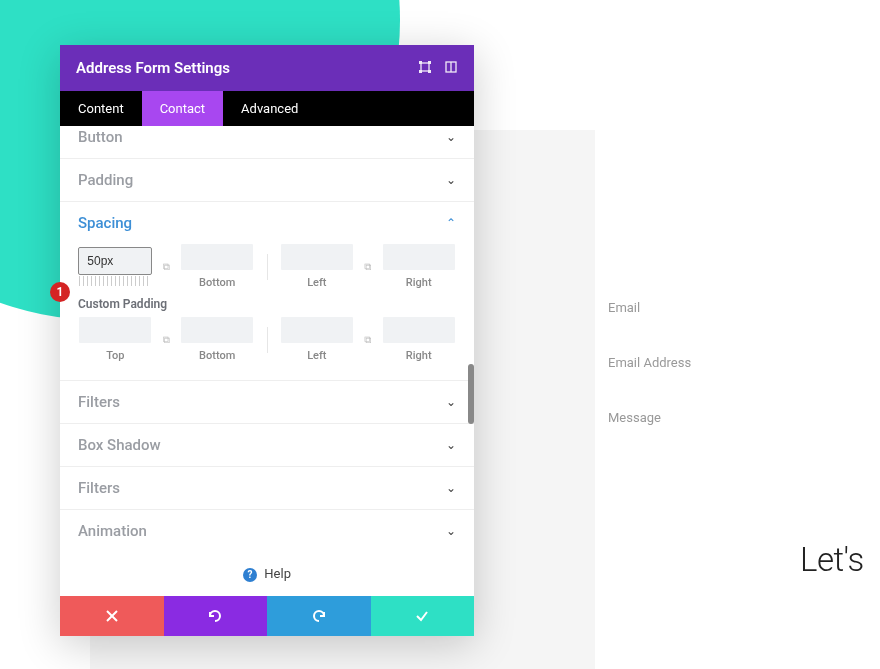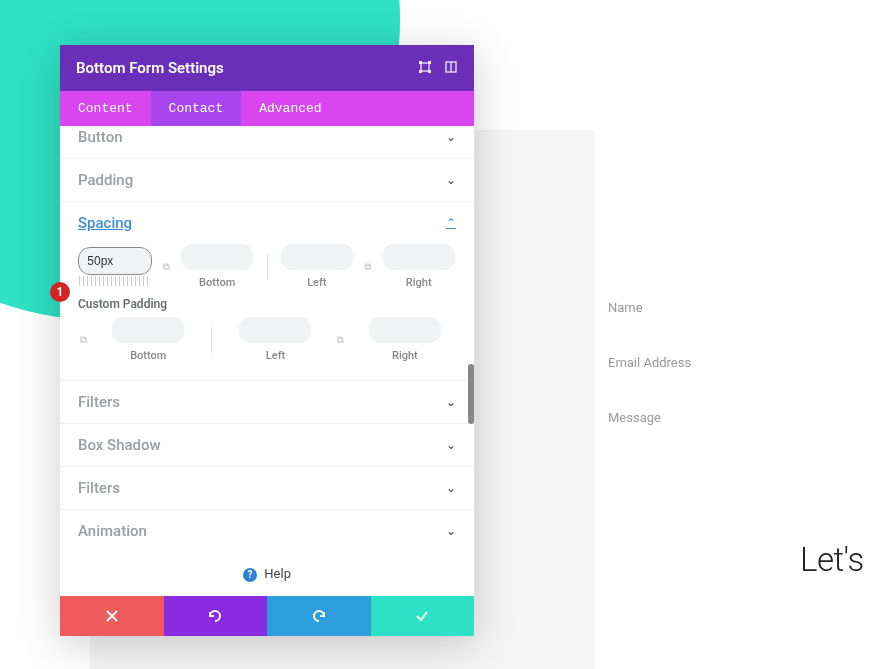--- a/index.html
+++ b/index.html
@@ -49,24 +49,23 @@
     .panel-header-icons {
       display: flex;
       gap: 12px;
     }
     .panel-header-icons span {
       font-size: 13px;
       opacity: 0.9;
       cursor: pointer;
     }
     .panel-tabs {
-      background: #d946ef;
+      background: #000000;
       display: flex;
       color: #fff;
-      font-family: Liberation Mono, monospace;
     }
     .panel-tab {
       padding: 10px 18px;
       font-size: 13px;
       cursor: pointer;
     }
     .panel-tab.active {
       background: #a847f0;
     }
     .panel-body {
@@ -86,21 +85,20 @@
       cursor: pointer;
       border-bottom: 1px solid #eee;
     }
     .section-header.partial {
       padding-top: 2px;
       padding-bottom: 12px;
     }
     .section-header.expanded {
       color: #3d8fd6;
       border-bottom: none;
-      text-decoration: underline;
     }
     .section-header .chevron {
       font-size: 12px;
       color: #444;
     }
     .section-header.expanded .chevron {
       color: #3d8fd6;
     }
     .spacing-content {
       padding: 0 18px 18px;
@@ -120,21 +118,21 @@
     }
     .spacing-col {
       display: flex;
       flex-direction: column;
       align-items: center;
       flex: 1;
     }
     .input-box {
       background: #f0f2f4;
       border: none;
-      border-radius: 11px;
+      border-radius: 1px;
       padding: 6px 8px;
       font-size: 12px;
       width: 72px;
       color: #333;
       height: 26px;
     }
     .input-box.active {
       width: 72px;
       background: #f0f2f4;
       outline: 1px solid #888;
@@ -278,32 +276,32 @@
 <body>
 
 <div class="bg-circle"></div>
 
 <div class="page-content">
   <div class="gray-block"></div>
   <div class="text-block text1">each other.</div>
   <div class="text-block text2">, you know.</div>
   <div class="text-block text3">relationship.</div>
   <div class="form-area">
-    <div class="form-field">Name</div>
+    <div class="form-field">Email</div>
     <div class="form-field">Email Address</div>
     <div class="form-field">Message</div>
   </div>
   <div class="lets-text">Let's</div>
 </div>
 
 <div class="panel">
   <div class="annotation-badge">1</div>
 
   <div class="panel-header">
-    <div class="panel-title">Bottom Form Settings</div>
+    <div class="panel-title">Address Form Settings</div>
     <div class="panel-header-icons">
       <span>
         <svg width="14" height="14" viewBox="0 0 14 14">
             <rect x="3" y="3" width="8" height="8" fill="none" stroke="#fff" stroke-width="1.3"></rect>
             <rect x="1" y="1" width="3" height="3" fill="#fff"></rect>
             <rect x="10" y="1" width="3" height="3" fill="#fff"></rect>
             <rect x="1" y="10" width="3" height="3" fill="#fff"></rect>
             <rect x="10" y="10" width="3" height="3" fill="#fff"></rect>
           </svg>
       </span>
@@ -358,20 +356,24 @@
         </div>
         <span class="link-icon">⧉</span>
         <div class="spacing-col">
           <input class="input-box" style="">
           <div class="spacing-sublabel">Right</div>
         </div>
       </div>
 
       <div class="field-label">Custom Padding</div>
       <div class="spacing-row">
+        <div class="spacing-col">
+          <input class="input-box" style="">
+          <div class="spacing-sublabel">Top</div>
+        </div>
         <span class="link-icon">⧉</span>
         <div class="spacing-col">
           <input class="input-box" style="">
           <div class="spacing-sublabel">Bottom</div>
         </div>
         <div class="sep"></div>
         <div class="spacing-col">
           <input class="input-box" style="">
           <div class="spacing-sublabel">Left</div>
         </div>

